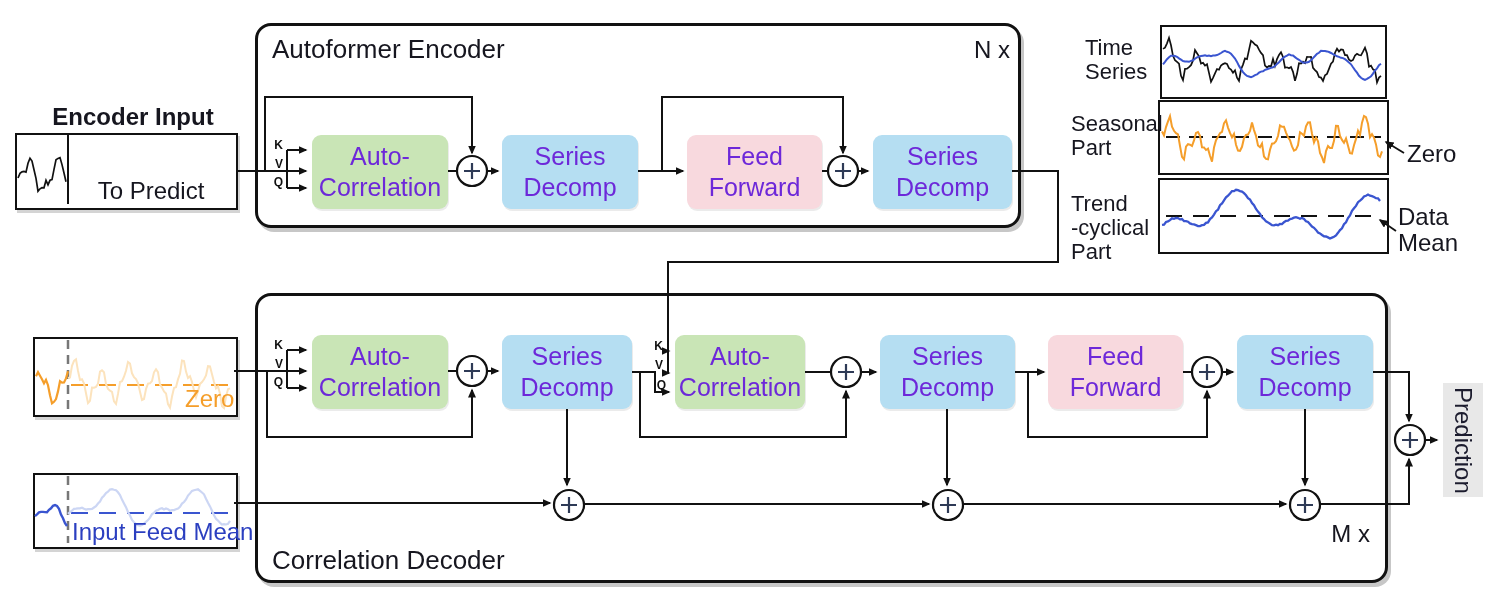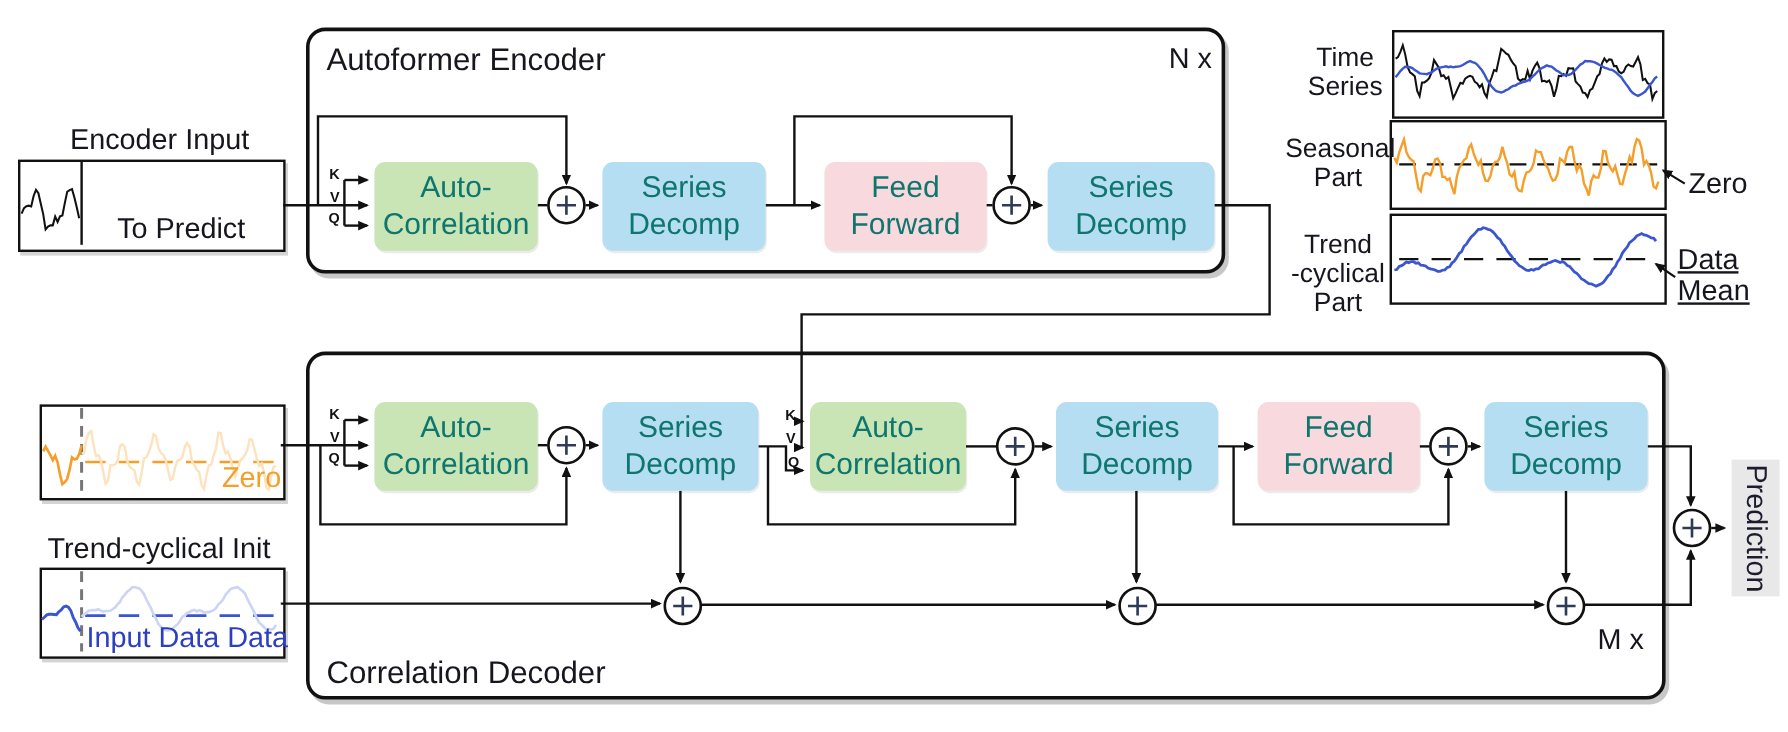--- a/index.html
+++ b/index.html
@@ -3,27 +3,27 @@
 <meta charset="utf-8">
 <style>
   html,body{margin:0;padding:0;background:#fff;}
   #stage{position:relative;width:1490px;height:610px;background:#fff;
          font-family:"Liberation Sans",sans-serif;color:#16161f;overflow:hidden;}
   .bigbox{position:absolute;border:3px solid #111;border-radius:16px;background:#fff;
           box-shadow:3px 4px 0 rgba(130,130,130,.45);}
   .minibox{position:absolute;border:2px solid #111;background:#fff;box-shadow:2px 3px 0 rgba(160,160,160,.45);}
   .panelbox{position:absolute;border:2px solid #111;background:#fff;}
   .block{position:absolute;border-radius:9px;display:flex;align-items:center;justify-content:center;
-         text-align:center;font-size:25px;line-height:31px;white-space:pre-line;color:#0f766e;
+         text-align:center;font-size:25px;line-height:31px;white-space:pre-line;color:#6d28d9;
          box-shadow:1px 2px 0 rgba(0,0,0,.08);}
   .green{background:#c9e5b6;} .blue{background:#b5def2;} .pink{background:#f8d9de;}
   .title{position:absolute;font-size:26px;}
   .repeat{position:absolute;font-size:24px;text-align:right;}
   .caption{position:absolute;font-size:24px;text-align:center;}
-  .panellabel{position:absolute;font-size:22px;line-height:24px;text-align:center;white-space:pre-line;}
+  .panellabel{position:absolute;font-size:22px;line-height:24px;white-space:pre-line;}
   .qkv{position:absolute;width:27px;font-size:12px;font-weight:bold;text-align:right;color:#111;}
   .ann{position:absolute;font-size:24px;white-space:pre-line;line-height:26px;}
   #svg{position:absolute;left:0;top:0;pointer-events:none;}
   #prediction{position:absolute;left:1443px;top:383px;width:40px;height:114px;background:#e8e8e8;
               display:flex;align-items:center;justify-content:center;}
   #prediction span{writing-mode:vertical-rl;font-size:24px;color:#1c1c2e;}
 </style>
 </head>
 <body>
 
@@ -151,21 +151,21 @@
       <path stroke="#f59e2a" stroke-width="2.2" d="M36.0 376.2 L38.0 372.2 L40.0 375.7 L42.0 379.3 L44.0 383.4 L46.0 379.8 L48.0 385.2 L50.0 395.3 L52.0 403.4 L54.0 401.8 L56.0 399.1 L58.0 391.4 L60.0 381.2 L62.0 382.7 L64.0 382.4 L66.0 378.4 L68.0 371.2"></path>
       <path stroke="#ccd6f4" stroke-width="2.2" d="M68.0 513.9 L70.0 512.0 L72.0 510.7 L74.0 508.8 L76.0 508.6 L78.0 508.3 L80.0 508.4 L82.0 507.7 L84.0 508.8 L86.0 509.6 L88.0 509.2 L90.0 509.2 L92.0 509.0 L94.0 507.5 L96.0 506.2 L98.0 503.5 L100.0 501.6 L102.0 497.7 L104.0 495.7 L106.0 493.0 L108.0 491.7 L110.0 489.6 L112.0 489.2 L114.0 489.8 L116.0 490.3 L118.0 492.3 L120.0 495.1 L122.0 499.6 L124.0 503.4 L126.0 507.2 L128.0 512.0 L130.0 515.5 L132.0 520.0 L134.0 522.2 L136.0 524.1 L138.0 525.2 L140.0 525.6 L142.0 525.1 L144.0 523.6 L146.0 521.9 L148.0 520.1 L150.0 517.6 L152.0 514.1 L154.0 512.8 L156.0 510.7 L158.0 510.0 L160.0 508.8 L162.0 508.3 L164.0 509.5 L166.0 508.5 L168.0 509.2 L170.0 510.7 L172.0 510.1 L174.0 510.1 L176.0 509.3 L178.0 508.5 L180.0 506.8 L182.0 503.6 L184.0 502.0 L186.0 499.4 L188.0 495.6 L190.0 493.4 L192.0 490.9 L194.0 490.2 L196.0 489.7 L198.0 489.3 L200.0 490.9 L202.0 492.5 L204.0 494.3 L206.0 498.8 L208.0 502.8 L210.0 506.4 L212.0 510.7 L214.0 515.3 L216.0 518.9 L218.0 520.6 L220.0 522.7 L222.0 524.5 L224.0 524.2 L226.0 524.5 L228.0 523.9 L230.0 520.9"></path>
       <path stroke="#3a55d0" stroke-width="2.4" d="M35.0 516.1 L37.0 514.4 L39.0 512.4 L41.0 511.9 L43.0 511.9 L45.0 512.1 L47.0 512.3 L49.0 509.8 L51.0 508.3 L53.0 505.8 L55.0 505.1 L57.0 506.0 L59.0 508.8 L61.0 514.6 L63.0 518.3 L65.0 523.1 L67.0 526.0"></path>
       <path stroke="#111" stroke-width="1.7" d="M1163.0 48.9 L1165.0 47.6 L1167.0 43.3 L1169.0 37.8 L1171.0 45.3 L1173.0 55.8 L1175.0 60.3 L1177.0 61.8 L1179.0 63.6 L1181.0 75.8 L1183.0 80.1 L1185.0 68.8 L1187.0 68.7 L1189.0 67.2 L1191.0 65.2 L1193.0 60.4 L1195.0 50.0 L1197.0 53.2 L1199.0 56.4 L1201.0 63.5 L1203.0 62.7 L1205.0 65.6 L1207.0 64.2 L1209.0 72.9 L1211.0 81.8 L1213.0 77.8 L1215.0 73.3 L1217.0 69.0 L1219.0 69.7 L1221.0 65.5 L1223.0 64.1 L1225.0 63.2 L1227.0 64.0 L1229.0 68.2 L1231.0 69.5 L1233.0 72.7 L1235.0 70.3 L1237.0 77.6 L1239.0 80.9 L1241.0 69.5 L1243.0 64.6 L1245.0 58.4 L1247.0 59.2 L1249.0 49.9 L1251.0 40.7 L1253.0 42.4 L1255.0 44.5 L1257.0 45.7 L1259.0 49.7 L1261.0 52.9 L1263.0 55.1 L1265.0 65.6 L1267.0 67.4 L1269.0 66.0 L1271.0 66.4 L1273.0 59.0 L1275.0 65.9 L1277.0 59.1 L1279.0 55.0 L1281.0 52.2 L1283.0 56.9 L1285.0 67.8 L1287.0 67.3 L1289.0 68.3 L1291.0 67.0 L1293.0 71.8 L1295.0 80.7 L1297.0 73.8 L1299.0 63.2 L1301.0 63.5 L1303.0 61.7 L1305.0 63.2 L1307.0 56.8 L1309.0 57.0 L1311.0 56.9 L1313.0 67.9 L1315.0 70.1 L1317.0 72.1 L1319.0 77.1 L1321.0 77.6 L1323.0 80.9 L1325.0 75.2 L1327.0 73.9 L1329.0 68.9 L1331.0 63.6 L1333.0 61.6 L1335.0 52.7 L1337.0 48.7 L1339.0 51.6 L1341.0 49.5 L1343.0 49.7 L1345.0 55.1 L1347.0 55.1 L1349.0 59.6 L1351.0 61.0 L1353.0 59.9 L1355.0 55.5 L1357.0 53.7 L1359.0 55.0 L1361.0 55.4 L1363.0 51.7 L1365.0 47.7 L1367.0 53.5 L1369.0 66.7 L1371.0 65.7 L1373.0 69.3 L1375.0 70.4 L1377.0 82.5 L1379.0 77.6 L1381.0 75.9"></path>
       <path stroke="#3a55d0" stroke-width="2" d="M1163.0 64.3 L1165.0 61.9 L1167.0 59.2 L1169.0 57.2 L1171.0 55.7 L1173.0 55.8 L1175.0 56.0 L1177.0 56.8 L1179.0 58.4 L1181.0 59.6 L1183.0 61.1 L1185.0 61.4 L1187.0 61.6 L1189.0 61.8 L1191.0 60.9 L1193.0 60.3 L1195.0 58.7 L1197.0 57.4 L1199.0 56.6 L1201.0 56.1 L1203.0 55.7 L1205.0 55.3 L1207.0 56.0 L1209.0 55.5 L1211.0 56.1 L1213.0 55.6 L1215.0 55.5 L1217.0 55.1 L1219.0 54.2 L1221.0 53.0 L1223.0 51.7 L1225.0 50.8 L1227.0 51.8 L1229.0 52.4 L1231.0 53.8 L1233.0 56.2 L1235.0 58.6 L1237.0 61.9 L1239.0 65.9 L1241.0 69.1 L1243.0 72.1 L1245.0 74.2 L1247.0 75.9 L1249.0 76.5 L1251.0 77.1 L1253.0 76.4 L1255.0 75.1 L1257.0 74.4 L1259.0 72.7 L1261.0 71.6 L1263.0 71.3 L1265.0 69.9 L1267.0 69.2 L1269.0 68.5 L1271.0 67.9 L1273.0 67.3 L1275.0 66.0 L1277.0 63.9 L1279.0 62.2 L1281.0 60.0 L1283.0 58.0 L1285.0 56.7 L1287.0 55.7 L1289.0 54.4 L1291.0 55.2 L1293.0 55.5 L1295.0 57.1 L1297.0 58.7 L1299.0 59.8 L1301.0 61.3 L1303.0 62.7 L1305.0 62.4 L1307.0 62.5 L1309.0 61.8 L1311.0 60.2 L1313.0 58.1 L1315.0 56.0 L1317.0 53.8 L1319.0 52.8 L1321.0 50.8 L1323.0 51.0 L1325.0 51.0 L1327.0 51.4 L1329.0 52.0 L1331.0 53.0 L1333.0 54.2 L1335.0 55.2 L1337.0 56.3 L1339.0 56.9 L1341.0 57.8 L1343.0 58.1 L1345.0 59.2 L1347.0 60.7 L1349.0 62.6 L1351.0 64.3 L1353.0 67.3 L1355.0 70.1 L1357.0 72.7 L1359.0 75.8 L1361.0 77.8 L1363.0 79.0 L1365.0 79.9 L1367.0 78.9 L1369.0 77.7 L1371.0 76.3 L1373.0 73.6 L1375.0 70.5 L1377.0 68.3 L1379.0 65.3 L1381.0 63.8"></path>
       <path stroke="#f59e2a" stroke-width="2" d="M1162.0 131.5 L1164.0 135.4 L1166.0 127.1 L1168.0 121.4 L1170.0 116.2 L1172.0 126.8 L1174.0 130.8 L1176.0 133.2 L1178.0 134.4 L1180.0 146.0 L1182.0 156.9 L1184.0 159.3 L1186.0 146.7 L1188.0 144.2 L1190.0 144.7 L1192.0 146.0 L1194.0 140.4 L1196.0 132.9 L1198.0 132.1 L1200.0 135.8 L1202.0 147.3 L1204.0 147.4 L1206.0 150.0 L1208.0 148.7 L1210.0 155.8 L1212.0 161.7 L1214.0 147.5 L1216.0 140.2 L1218.0 136.8 L1220.0 133.3 L1222.0 131.9 L1224.0 123.3 L1226.0 120.3 L1228.0 127.6 L1230.0 132.9 L1232.0 137.3 L1234.0 133.8 L1236.0 144.8 L1238.0 150.5 L1240.0 150.8 L1242.0 146.8 L1244.0 138.2 L1246.0 134.9 L1248.0 134.6 L1250.0 131.0 L1252.0 122.4 L1254.0 130.1 L1256.0 135.8 L1258.0 145.4 L1260.0 147.2 L1262.0 143.5 L1264.0 156.5 L1266.0 158.9 L1268.0 159.4 L1270.0 149.8 L1272.0 143.7 L1274.0 143.3 L1276.0 141.1 L1278.0 136.0 L1280.0 125.5 L1282.0 126.8 L1284.0 126.8 L1286.0 132.6 L1288.0 137.2 L1290.0 140.2 L1292.0 146.4 L1294.0 150.6 L1296.0 149.6 L1298.0 145.1 L1300.0 132.2 L1302.0 133.7 L1304.0 135.7 L1306.0 126.3 L1308.0 122.5 L1310.0 122.4 L1312.0 133.7 L1314.0 142.4 L1316.0 137.6 L1318.0 141.3 L1320.0 153.0 L1322.0 157.2 L1324.0 163.0 L1326.0 151.0 L1328.0 146.1 L1330.0 148.0 L1332.0 148.0 L1334.0 140.8 L1336.0 125.9 L1338.0 126.0 L1340.0 135.9 L1342.0 139.9 L1344.0 142.8 L1346.0 138.5 L1348.0 145.8 L1350.0 153.2 L1352.0 153.6 L1354.0 145.3 L1356.0 138.9 L1358.0 130.8 L1360.0 135.1 L1362.0 122.6 L1364.0 115.9 L1366.0 117.1 L1368.0 123.6 L1370.0 137.3 L1372.0 134.2 L1374.0 137.6 L1376.0 144.4 L1378.0 155.5 L1380.0 157.0 L1382.0 151.3"></path>
       <path stroke="#3a55d0" stroke-width="2.3" d="M1162.0 224.9 L1164.0 224.6 L1166.0 222.0 L1168.0 221.4 L1170.0 220.1 L1172.0 218.3 L1174.0 218.9 L1176.0 218.0 L1178.0 218.1 L1180.0 219.4 L1182.0 219.0 L1184.0 221.0 L1186.0 221.1 L1188.0 221.7 L1190.0 223.4 L1192.0 224.1 L1194.0 224.4 L1196.0 225.1 L1198.0 226.1 L1200.0 226.1 L1202.0 225.2 L1204.0 224.9 L1206.0 222.9 L1208.0 222.4 L1210.0 219.1 L1212.0 217.5 L1214.0 214.6 L1216.0 211.2 L1218.0 209.7 L1220.0 205.2 L1222.0 203.5 L1224.0 200.3 L1226.0 197.4 L1228.0 195.7 L1230.0 193.5 L1232.0 191.1 L1234.0 191.2 L1236.0 189.8 L1238.0 190.2 L1240.0 191.1 L1242.0 191.6 L1244.0 193.2 L1246.0 195.3 L1248.0 198.1 L1250.0 199.5 L1252.0 203.1 L1254.0 205.2 L1256.0 209.0 L1258.0 211.6 L1260.0 214.0 L1262.0 217.3 L1264.0 219.1 L1266.0 221.4 L1268.0 222.4 L1270.0 223.8 L1272.0 225.2 L1274.0 225.4 L1276.0 224.6 L1278.0 225.2 L1280.0 224.0 L1282.0 224.1 L1284.0 222.2 L1286.0 220.8 L1288.0 220.6 L1290.0 219.1 L1292.0 218.6 L1294.0 217.7 L1296.0 217.1 L1298.0 217.8 L1300.0 218.7 L1302.0 218.0 L1304.0 219.0 L1306.0 221.2 L1308.0 222.0 L1310.0 224.2 L1312.0 226.6 L1314.0 227.8 L1316.0 229.9 L1318.0 232.5 L1320.0 233.4 L1322.0 235.0 L1324.0 236.3 L1326.0 236.5 L1328.0 237.4 L1330.0 238.5 L1332.0 237.6 L1334.0 236.7 L1336.0 235.4 L1338.0 232.8 L1340.0 230.0 L1342.0 228.3 L1344.0 224.3 L1346.0 222.3 L1348.0 218.1 L1350.0 215.4 L1352.0 210.9 L1354.0 208.3 L1356.0 205.9 L1358.0 202.2 L1360.0 200.6 L1362.0 198.9 L1364.0 196.5 L1366.0 195.7 L1368.0 194.6 L1370.0 195.7 L1372.0 196.1 L1374.0 197.0 L1376.0 198.2 L1378.0 198.4 L1380.0 201.0"></path>
     </g>
   </svg>
 
-  <div class="caption" style="left:33px;top:103px;width:200px;">Encoder Input</div>
+  <div class="caption" style="left:33px;top:103px;width:200px;font-weight:bold;">Encoder Input</div>
   <div class="caption" style="left:68px;top:157px;width:166px;margin-top:20px;">To Predict</div>
 
   <div class="title" style="left:272px;top:34px;">Autoformer Encoder</div>
   <div class="repeat" style="left:940px;top:36px;width:70px;">N x</div>
 
   <div class="qkv" style="left:256px;top:138px;">K</div>
   <div class="qkv" style="left:256px;top:157px;">V</div>
   <div class="qkv" style="left:256px;top:175px;">Q</div>
 
   <div class="block green" style="left:312px;top:135px;width:136px;height:74px;">Auto-
@@ -178,26 +178,25 @@
 Decomp</div>
 
   <div class="panellabel" style="left:1085px;top:36px;width:72px;">Time
 Series</div>
   <div class="panellabel" style="left:1071px;top:112px;width:88px;">Seasonal
 Part</div>
   <div class="panellabel" style="left:1071px;top:179px;width:88px;margin-top:13px;">Trend
 -cyclical
 Part</div>
   <div class="ann" style="left:1407px;top:141px;">Zero</div>
-  <div class="ann" style="left:1398px;top:204px;text-decoration:underline;">Data
+  <div class="ann" style="left:1398px;top:204px;">Data
 Mean</div>
 
   <div class="ann" style="left:185px;top:386px;color:#f59e2a;">Zero</div>
-  <div class="caption" style="left:25px;top:444px;width:215px;">Trend-cyclical Init</div>
-  <div class="ann" style="left:72px;top:519px;color:#2b3fc0;">Input Data Data</div>
+  <div class="ann" style="left:72px;top:519px;color:#2b3fc0;">Input Feed Mean</div>
 
   <div class="title" style="left:272px;top:545px;">Correlation Decoder</div>
   <div class="repeat" style="left:1300px;top:520px;width:70px;">M x</div>
 
   <div class="qkv" style="left:256px;top:338px;">K</div>
   <div class="qkv" style="left:256px;top:357px;">V</div>
   <div class="qkv" style="left:256px;top:375px;">Q</div>
 
   <div class="qkv" style="left:636px;top:339px;">K</div>
   <div class="qkv" style="left:636px;top:358px;">V</div>

